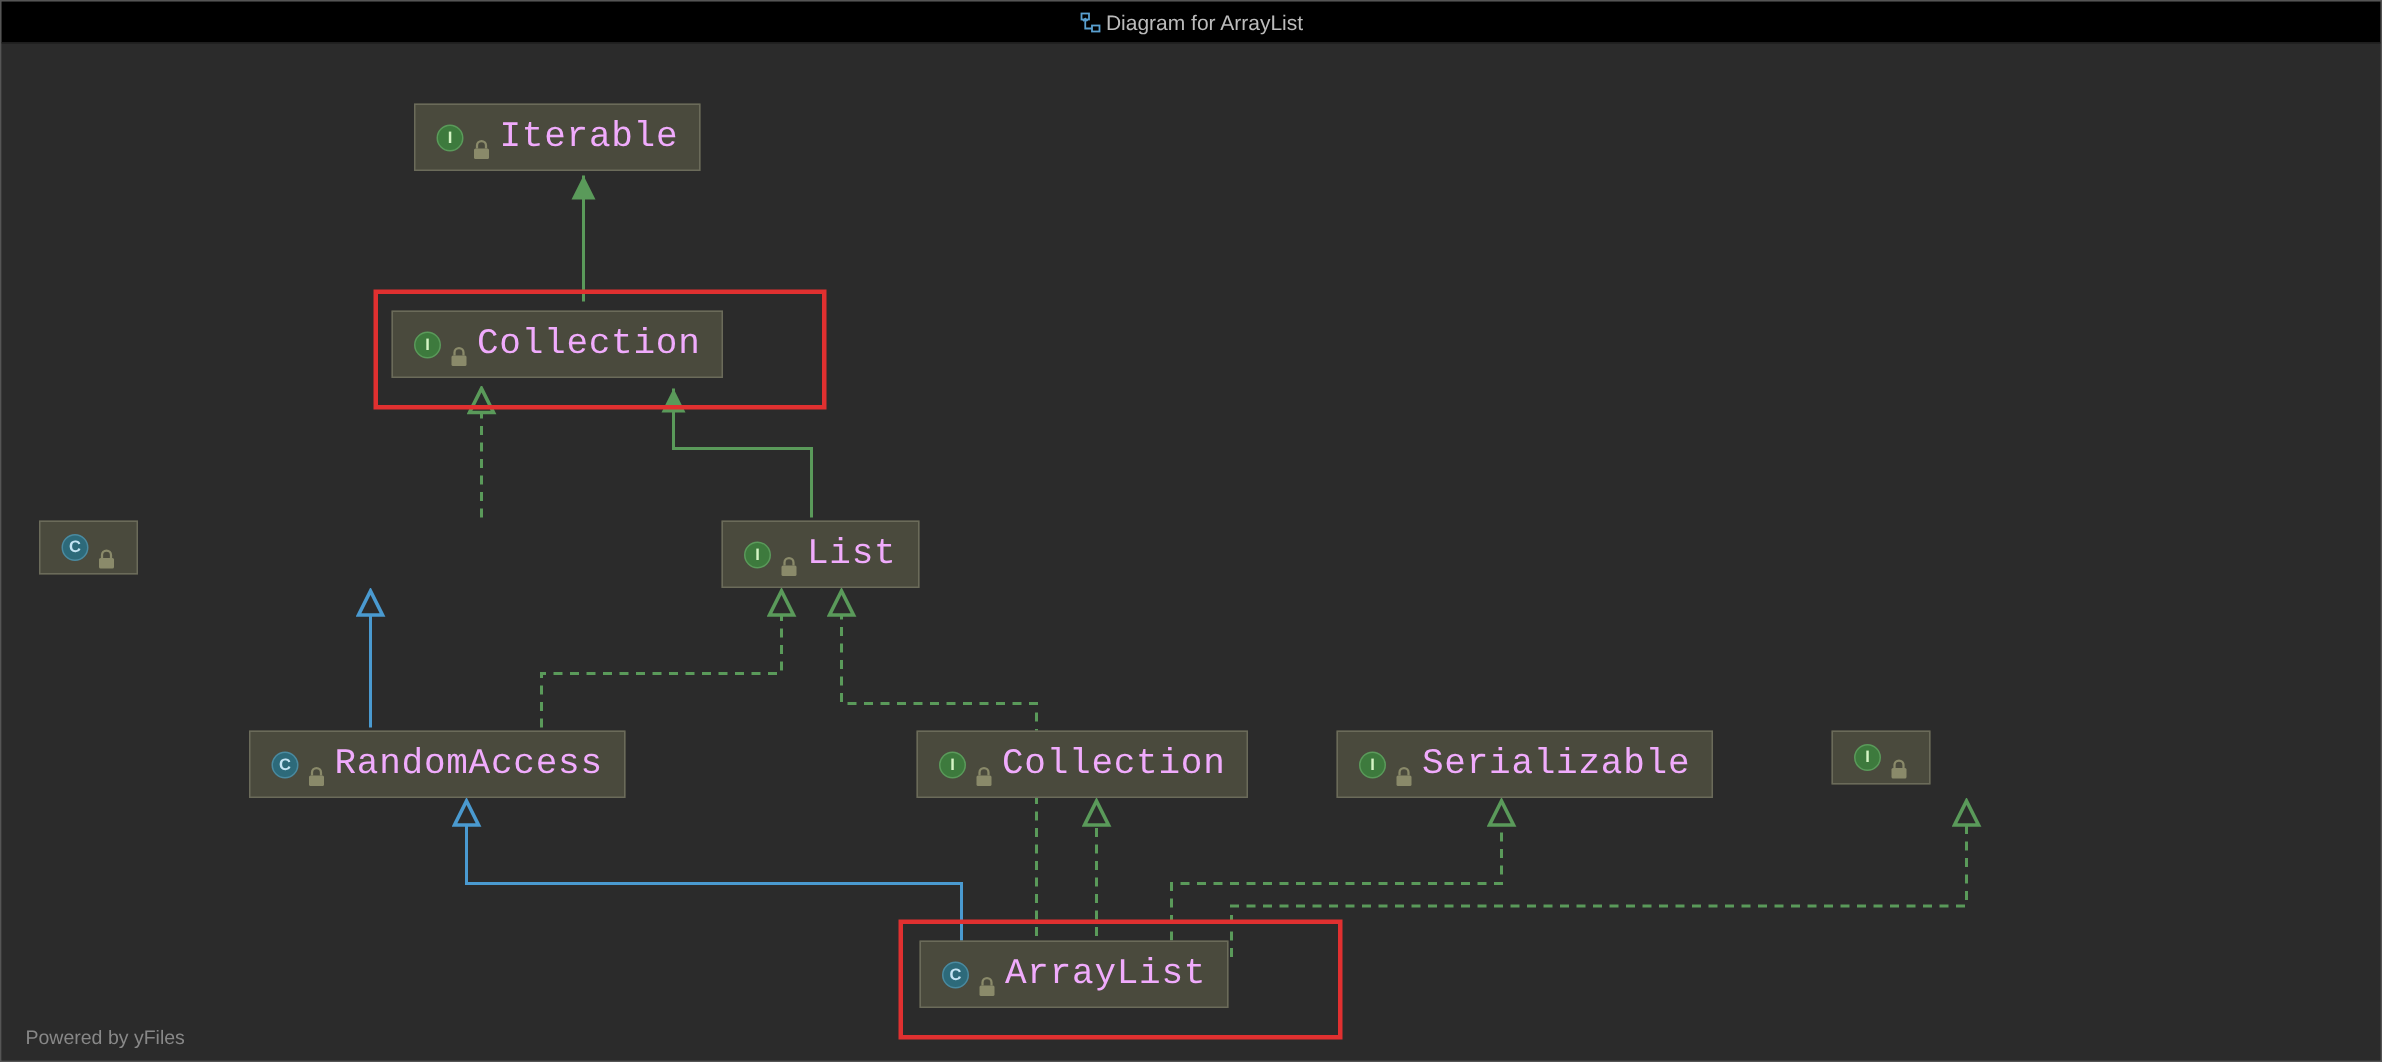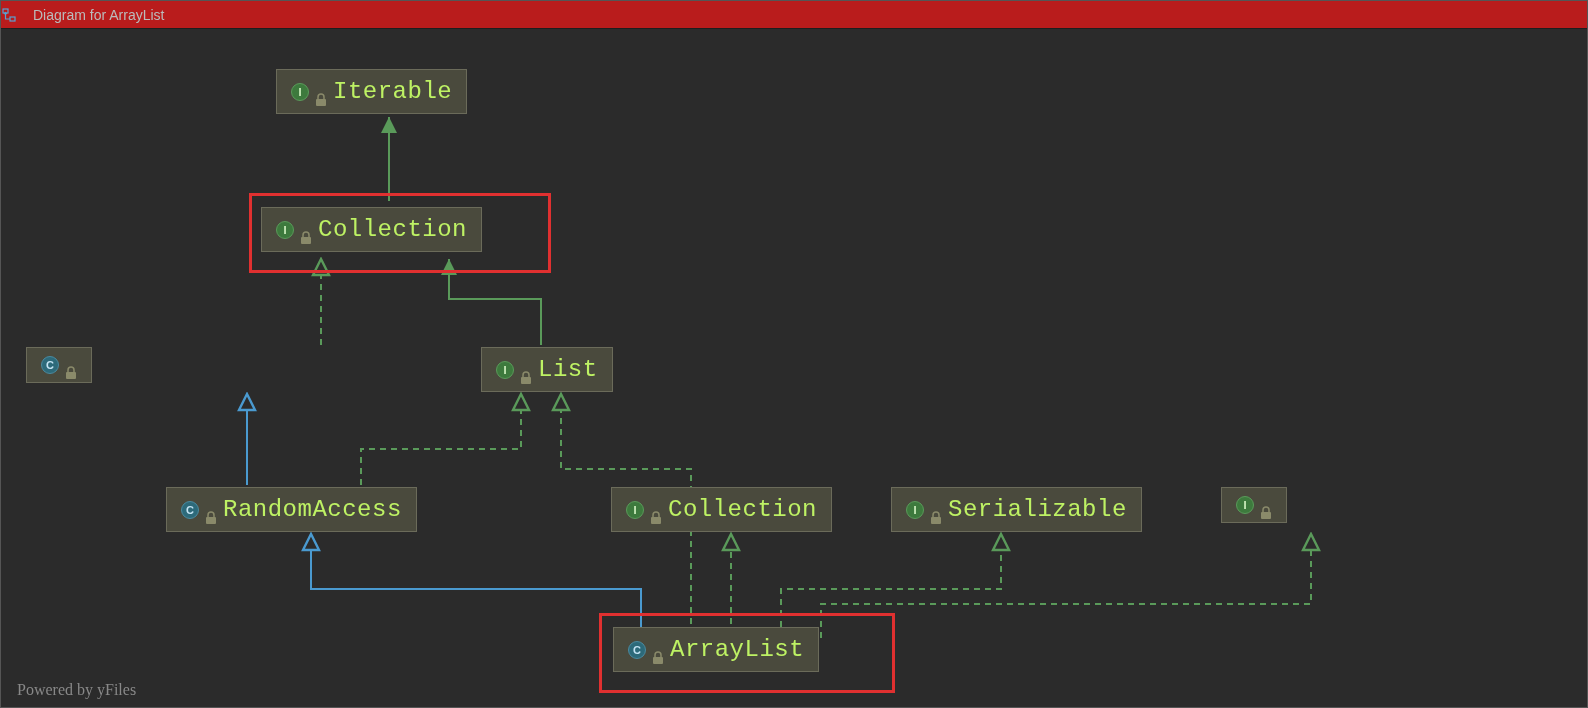--- a/index.html
+++ b/index.html
@@ -6,25 +6,25 @@
   body {
     width: 1588px;
     height: 708px;
     background: #2b2b2b;
     font-family: 'Consolas', 'Monaco', monospace;
     overflow: hidden;
     border: 1px solid #555;
   }
   .titlebar {
     height: 28px;
-    background: #b91c1c;
+    background: #000000;
     display: flex;
     align-items: center;
-    justify-content: flex-start;
-    gap: 16px;
+    justify-content: center;
+    gap: 2px;
     border-bottom: 1px solid #1e1e1e;
   }
   .titlebar-icon {
     width: 16px;
     height: 16px;
     display: inline-flex;
     align-items: center;
     justify-content: center;
   }
   .titlebar-text {
@@ -70,37 +70,37 @@
     color: #c4e4f4;
     border: 1px solid #4a8aa0;
   }
   .lock-icon {
     width: 12px;
     height: 14px;
     display: inline-block;
     flex-shrink: 0;
   }
   .node-label {
-    color: #bef264;
+    color: #f0abfc;
     font-family: 'Consolas', 'Monaco', 'Courier New', monospace;
     letter-spacing: 0.5px;
   }
   .highlight-box {
     position: absolute;
     border: 3px solid #e03030;
     background: transparent;
     pointer-events: none;
   }
   .footer-text {
     position: absolute;
     bottom: 8px;
     left: 16px;
     color: #888;
-    font-size: 16px;
-    font-family: Liberation Serif, serif;
+    font-size: 13px;
+    font-family: Liberation Sans, sans-serif;
   }
   svg.edges {
     position: absolute;
     top: 0;
     left: 0;
     width: 100%;
     height: 100%;
     pointer-events: none;
   }
 </style>

